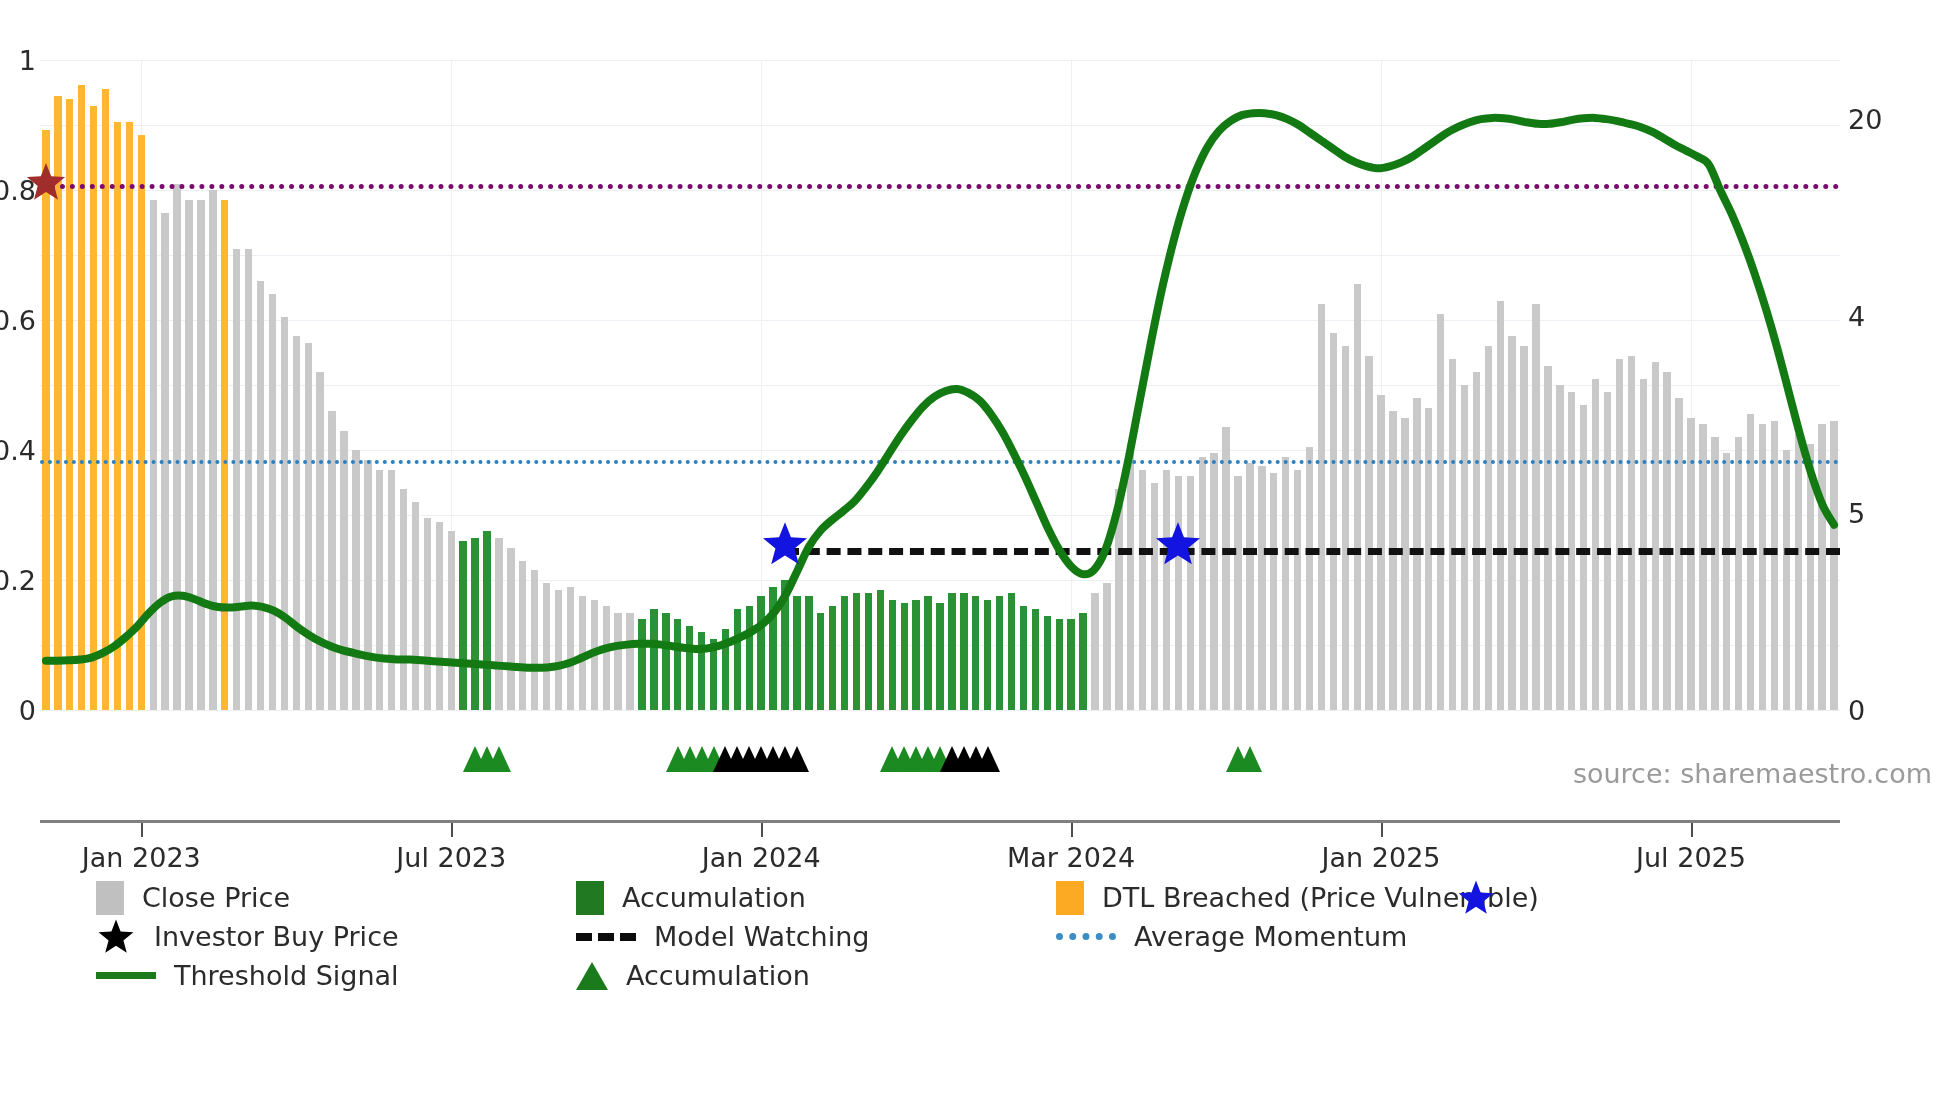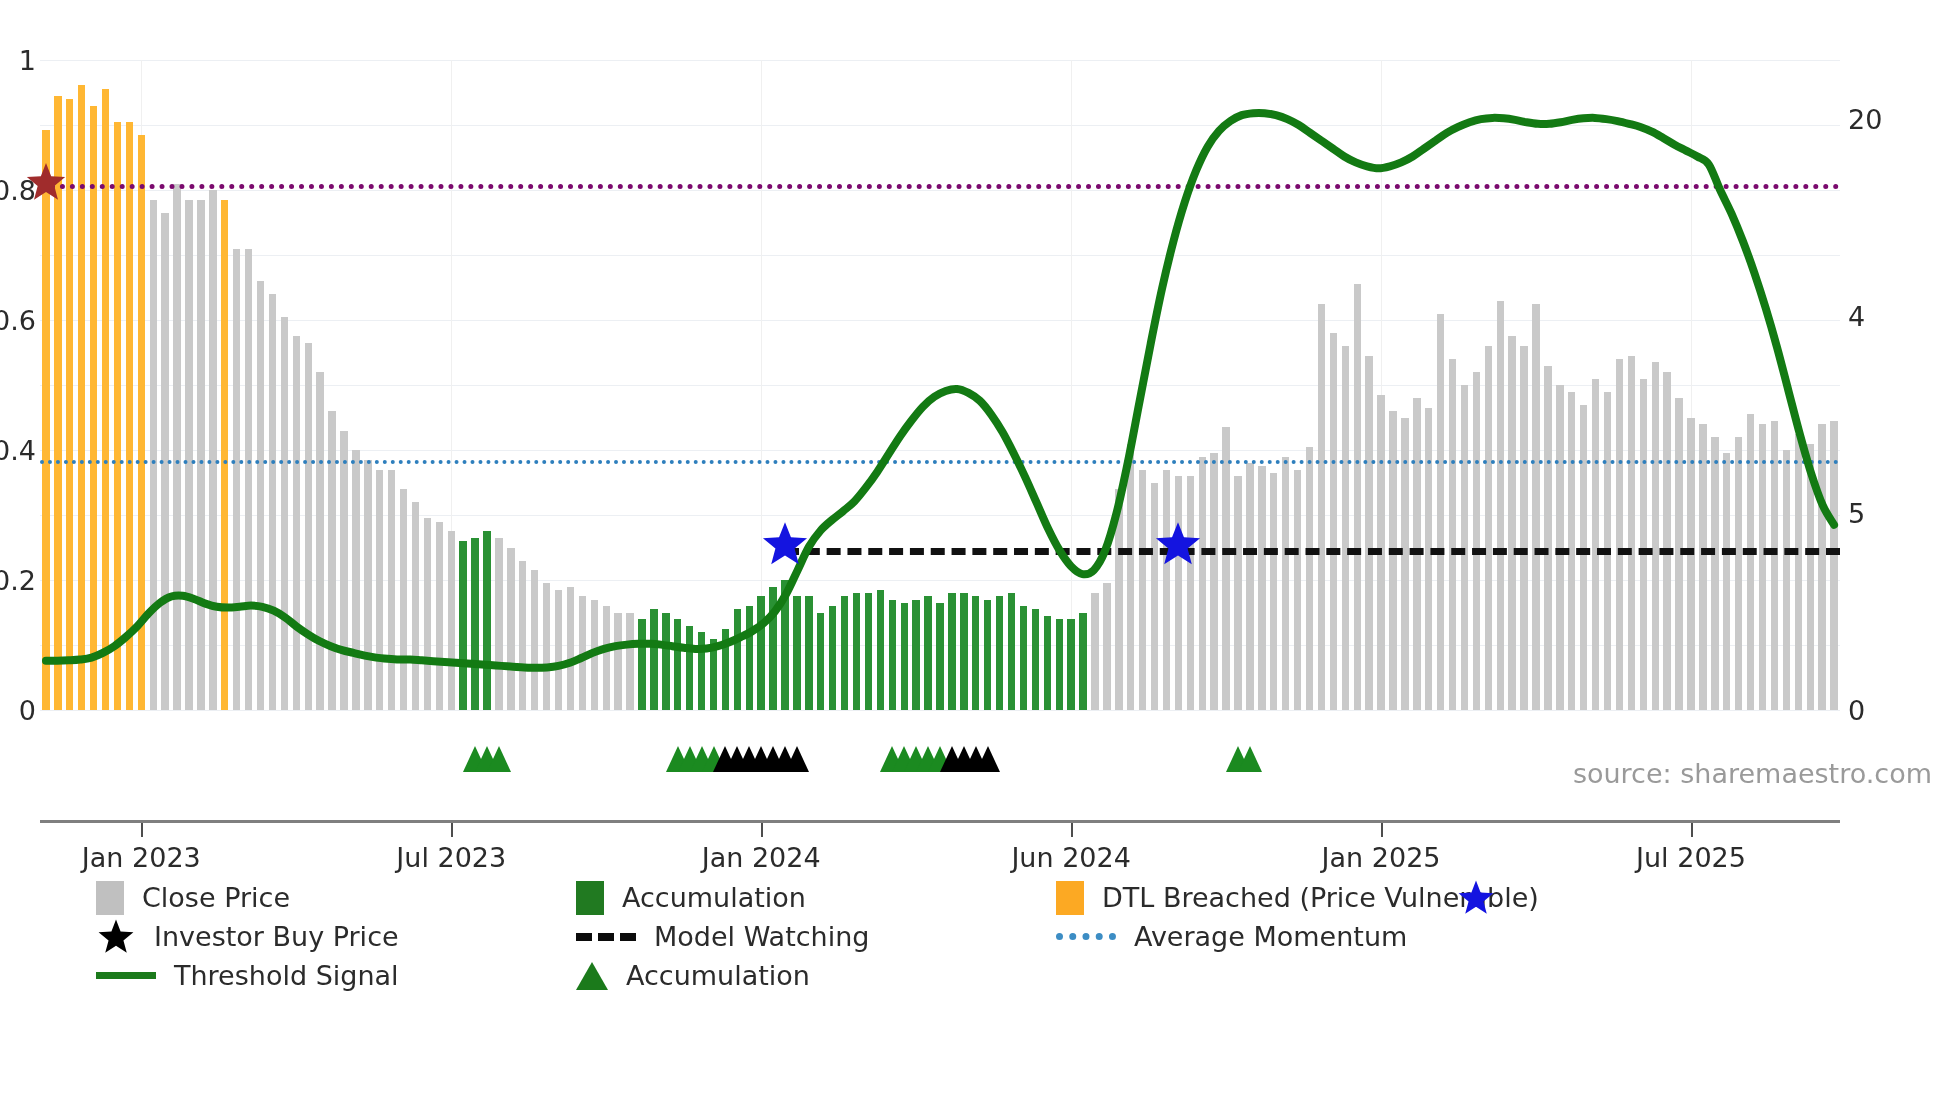--- a/index.html
+++ b/index.html
@@ -314,21 +314,21 @@
 
   <div class="xaxis-line"></div>
   <div id="xticks">
       <div class="xtick-mark" style="left: 141.325px;"></div>
       <div class="xtick-label" style="left: 141.325px;">Jan 2023</div>
       <div class="xtick-mark" style="left: 451.258px;"></div>
       <div class="xtick-label" style="left: 451.258px;">Jul 2023</div>
       <div class="xtick-mark" style="left: 761.192px;"></div>
       <div class="xtick-label" style="left: 761.192px;">Jan 2024</div>
       <div class="xtick-mark" style="left: 1071.13px;"></div>
-      <div class="xtick-label" style="left: 1071.13px;">Jun 2024</div>
+      <div class="xtick-label" style="left: 1071.13px;">Mar 2024</div>
       <div class="xtick-mark" style="left: 1381.06px;"></div>
       <div class="xtick-label" style="left: 1381.06px;">Jan 2025</div>
       <div class="xtick-mark" style="left: 1690.99px;"></div>
       <div class="xtick-label" style="left: 1690.99px;">Jul 2025</div>
     </div>
 
   <div class="source">source: sharemaestro.com</div>
 
   <div class="legend">
     <div class="legend-row">

